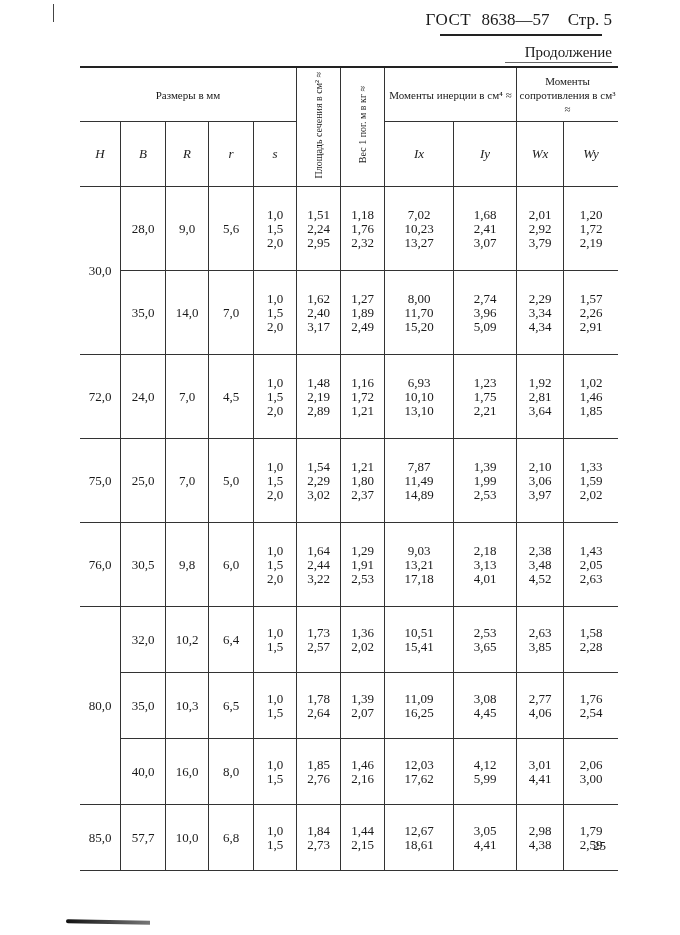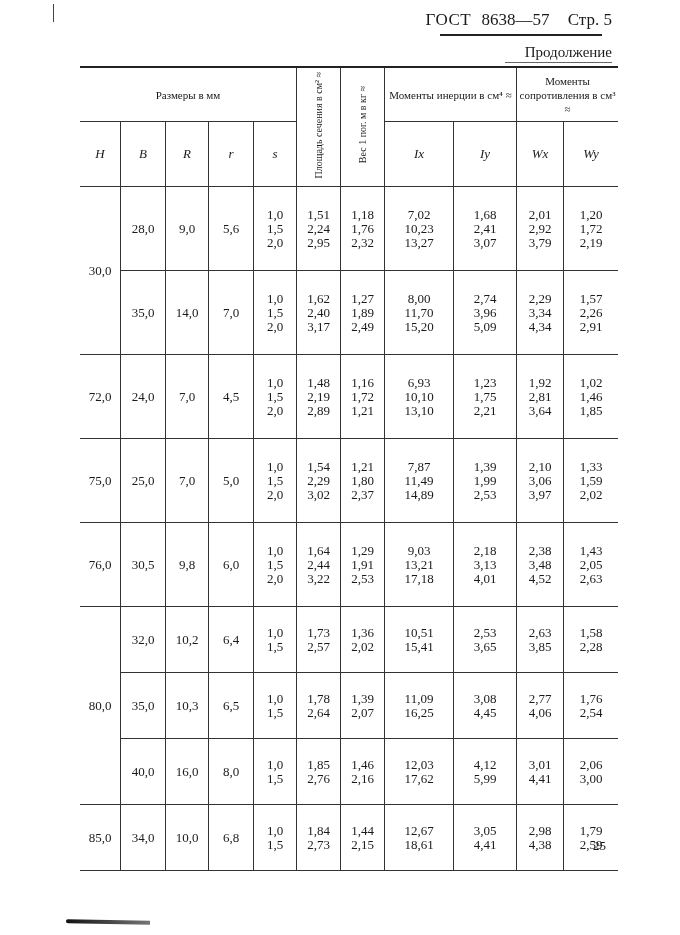--- a/index.html
+++ b/index.html
@@ -365,21 +365,21 @@
           <span>3,01</span>
           <span>4,41</span>
         </td>
         <td class="lines last-col">
           <span>2,06</span>
           <span>3,00</span>
         </td>
       </tr>
       <tr style="height: 66px;">
         <td class="first-col">85,0</td>
-        <td>34,0</td>
+        <td>57,7</td>
         <td>10,0</td>
         <td>6,8</td>
         <td class="lines">
           <span>1,0</span>
           <span>1,5</span>
         </td>
         <td class="lines">
           <span>1,84</span>
           <span>2,73</span>
         </td>

